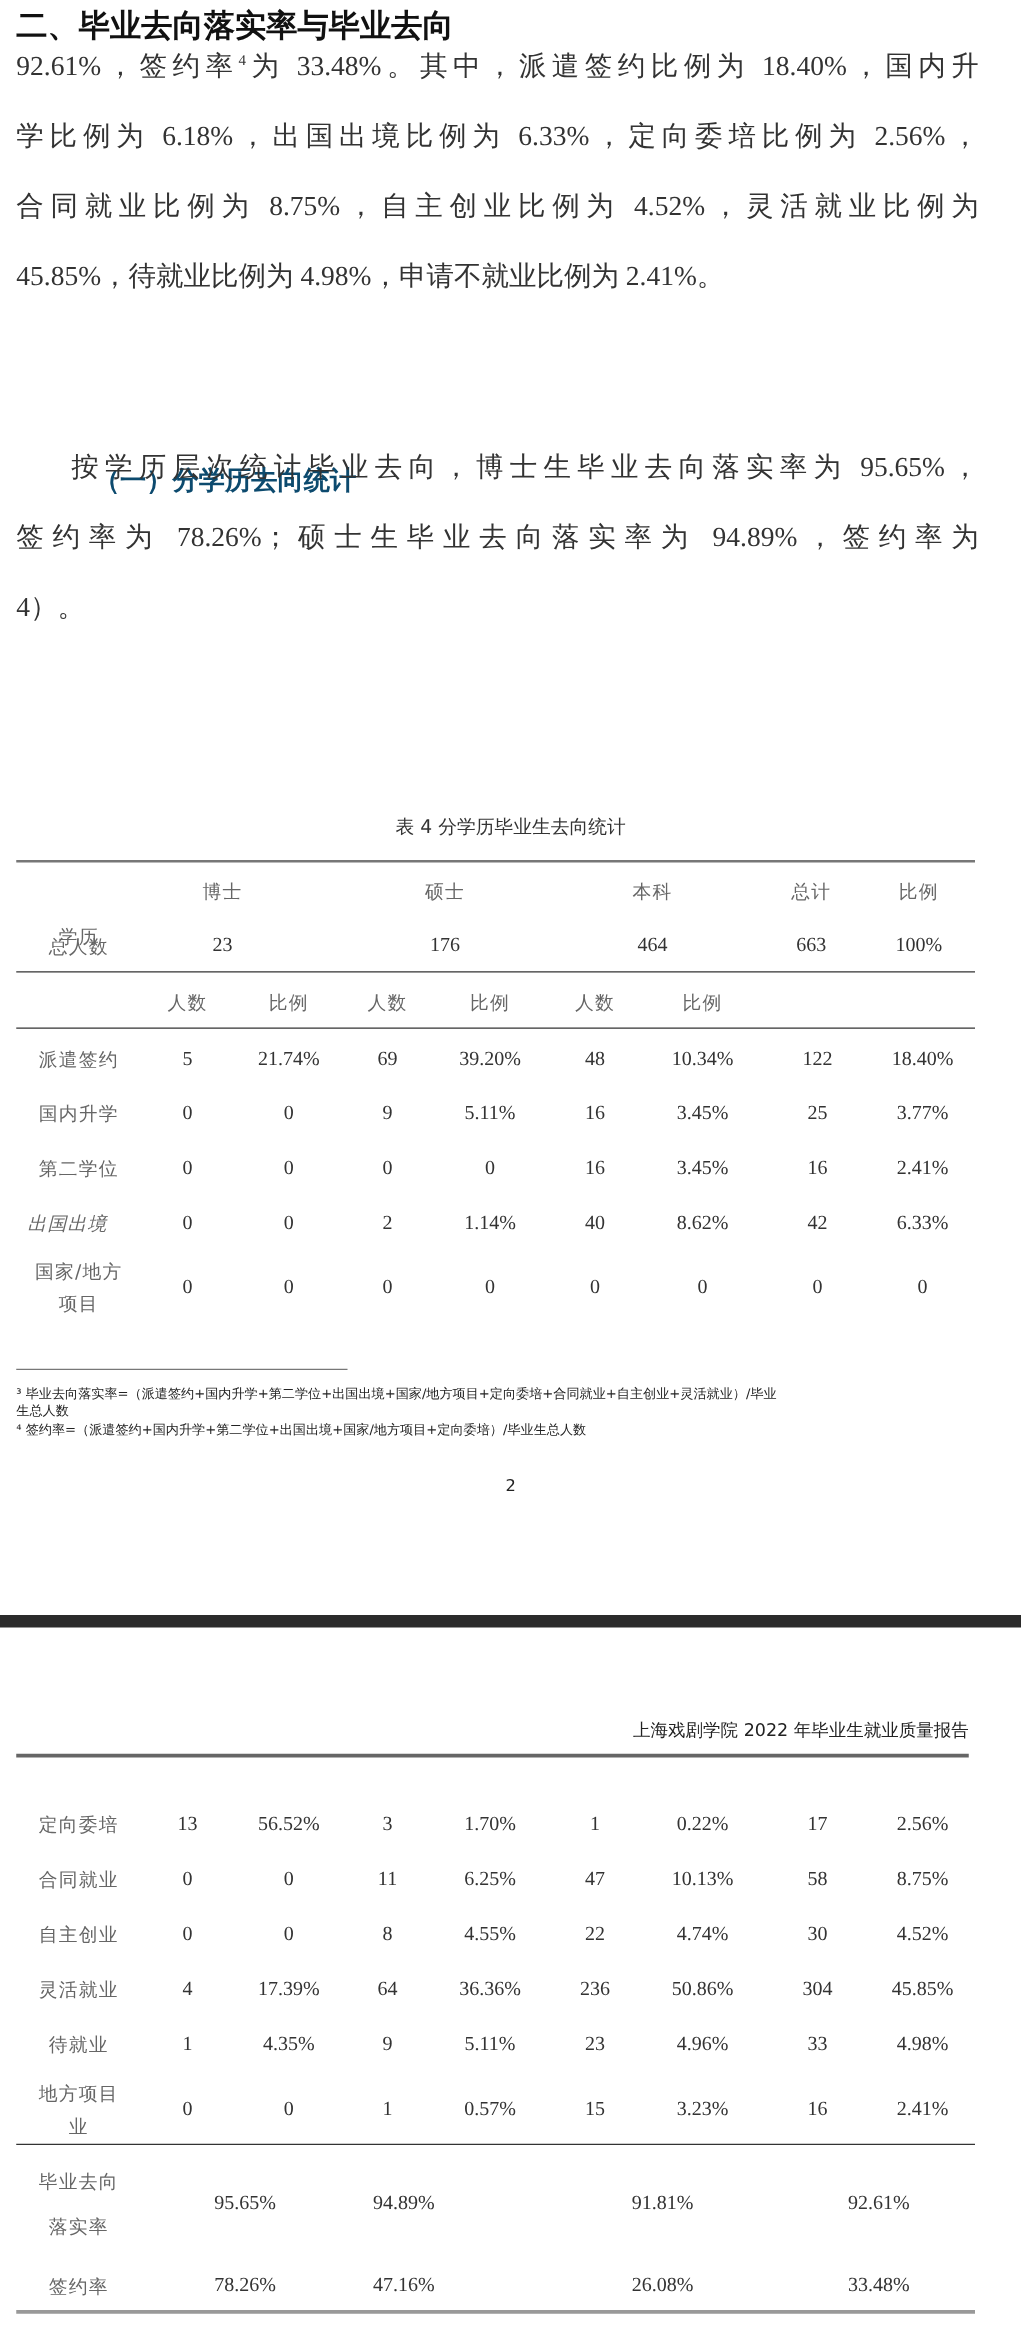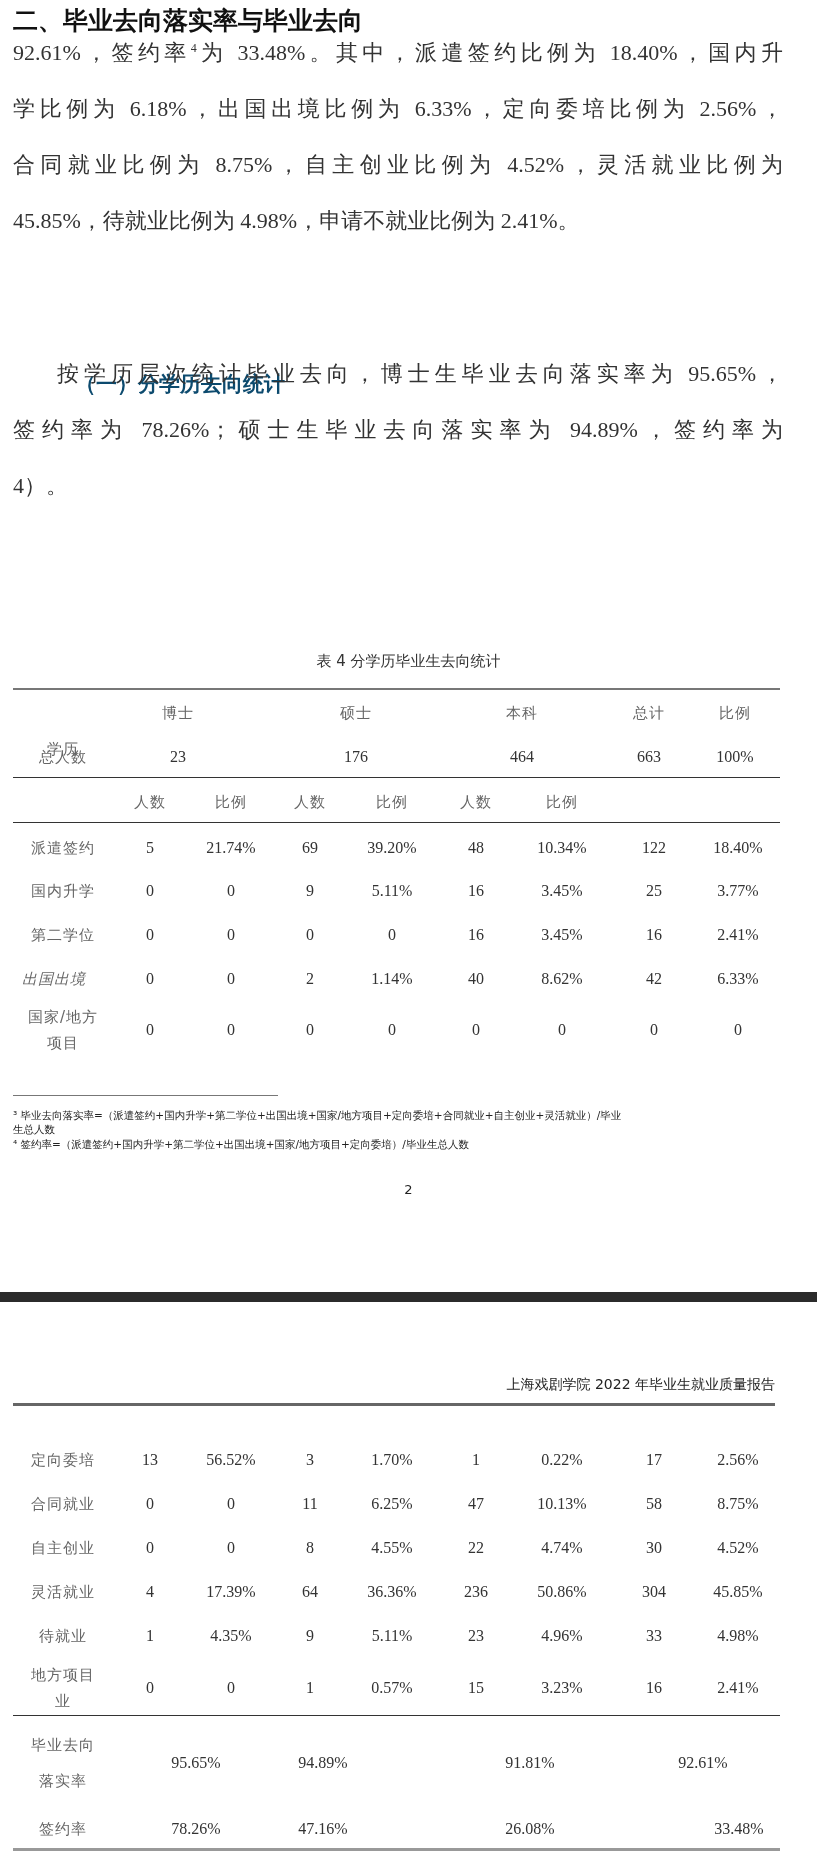--- a/index.html
+++ b/index.html
@@ -229,16 +229,16 @@
       <div class="cell" style="left: 196px; top: 1763px;">95.65%</div>
       <div class="cell" style="left: 323px; top: 1763px;">94.89%</div>
       <div class="cell" style="left: 530px; top: 1763px;">91.81%</div>
       <div class="cell" style="left: 703px; top: 1763px;">92.61%</div>
     </div>
     <div>
       <div class="cell lbl" style="left: 63px; top: 1829px;">签约率</div>
       <div class="cell" style="left: 196px; top: 1829px;">78.26%</div>
       <div class="cell" style="left: 323px; top: 1829px; text-align: right;">47.16%</div>
       <div class="cell" style="left: 530px; top: 1829px;">26.08%</div>
-      <div class="cell" style="left: 703px; top: 1829px; margin-left: 36px;">33.48%</div>
+      <div class="cell" style="left: 703px; top: 1829px;">33.48%</div>
     </div>
     <div class="rule" style="top: 1848px; height: 3px; background: rgb(153, 153, 153);"></div>
   </div>
 
 </body></html>

